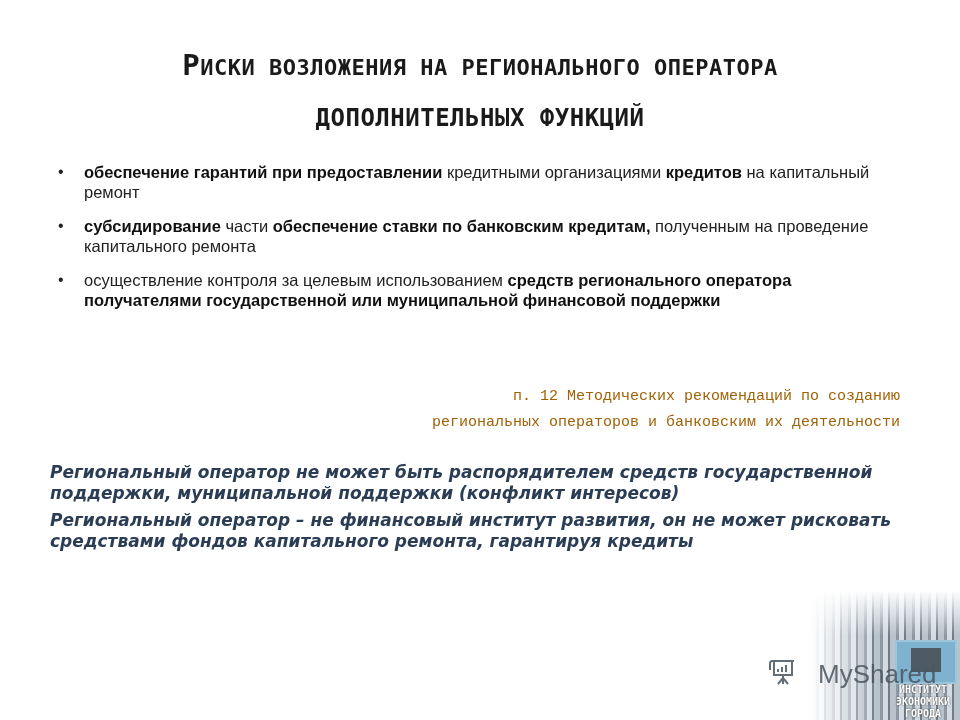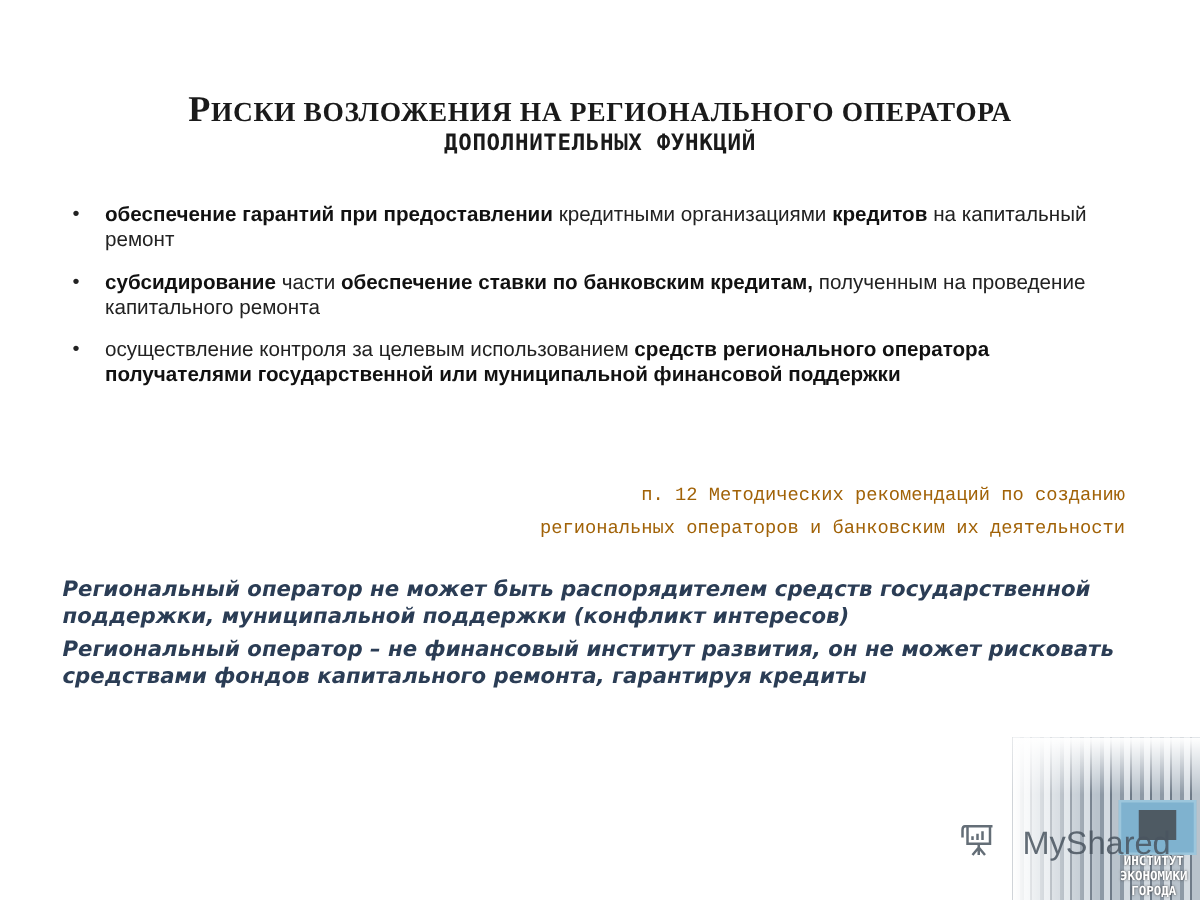--- a/index.html
+++ b/index.html
@@ -21,22 +21,22 @@
     .title {
       position: absolute;
       left: 60px;
       width: 840px;
       text-align: center;
       font-family: "DejaVu Sans Mono", "Liberation Mono", monospace;
       font-weight: bold;
       color: #1a1a1a;
       letter-spacing: 0.5px;
     }
-    .title-line-1 { top: 72px; font-size: 22px; font-family: Liberation Serif, serif; }
-    .title-line-2 { top: 104px; font-size: 18px; }
+    .title-line-1 { top: 48px; font-size: 22px; }
+    .title-line-2 { top: 104px; font-size: 24px; }
     .title .big-cap { font-size: 29px; }
 
     .bullets {
       position: absolute;
       left: 58px;
       top: 162px;
       width: 850px;
       margin: 0;
       padding: 0;
       list-style: none;

